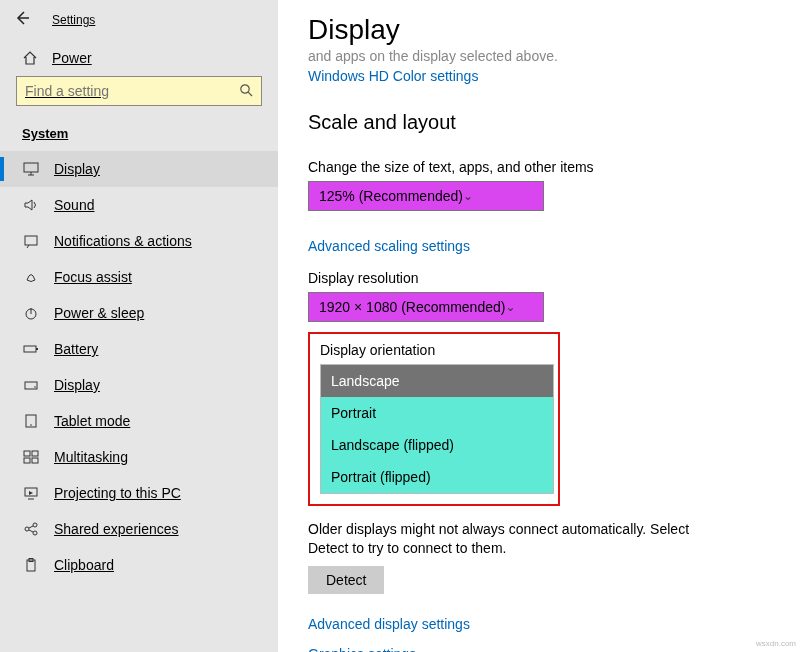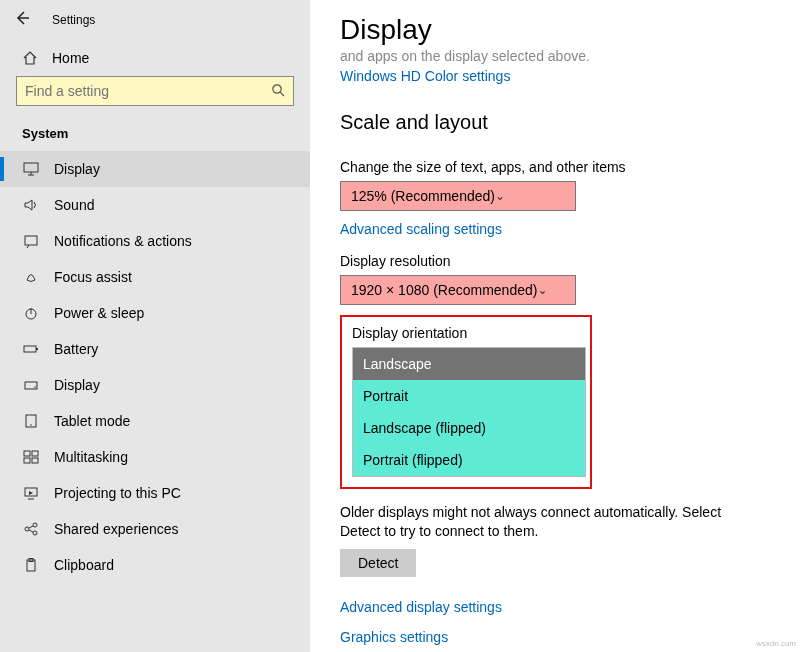--- a/index.html
+++ b/index.html
@@ -1,19 +1,19 @@
 <!DOCTYPE html>
 <html><head>
 <meta charset="utf-8">
 <style>
   * { box-sizing: border-box; margin: 0; padding: 0; font-family: "Segoe UI", Arial, sans-serif; }
   body { width: 800px; height: 652px; background: #fff; overflow: hidden; color: #000; }
   .app { display: flex; width: 100%; height: 100%; }
   
-  .sidebar { width: 310px; height: 100%; background: #e6e6e6; display: flex; flex-direction: column; }
+  .sidebar { width: 278px; height: 100%; background: #e6e6e6; display: flex; flex-direction: column; text-decoration: underline; }
   .sidebar-header { display: flex; align-items: center; height: 40px; padding: 0 14px; gap: 22px; }
   .back-arrow { font-size: 16px; color: #222; cursor: pointer; }
   .settings-title { font-size: 12px; }
   .home-row { display: flex; align-items: center; gap: 14px; padding: 10px 22px 10px 22px; }
   .home-icon svg, .side-icon svg { display: block; }
   .home-label { font-size: 14px; }
   .search-wrap { padding: 0 16px 14px 16px; }
   .search-box { display: flex; align-items: center; border: 1px solid #888; background: #fef9c3; height: 30px; padding: 0 8px; }
   .search-input { flex: 1; border: none; background: transparent; outline: none; font-size: 14px; color: #555; }
   .search-icon { color: #555; font-size: 14px; }
@@ -23,23 +23,23 @@
   .nav-item.active { background: #d8d8d8; }
   .nav-item.active::before { content: ""; position: absolute; left: 0; top: 6px; bottom: 6px; width: 4px; background: #0078d4; }
   .side-icon { width: 18px; display: flex; justify-content: center; }
   
   .main { flex: 1; padding: 14px 30px 20px 30px; overflow: hidden; position: relative; }
   .page-title { font-size: 28px; font-weight: 400; margin-bottom: 0; }
   .subline { font-size: 14px; color: #888; margin-top: 2px; }
   .link { font-size: 14px; color: #0067b8; margin-top: 4px; cursor: pointer; display: inline-block; }
   .section-title { font-size: 20px; font-weight: 400; margin-top: 26px; margin-bottom: 10px; }
   .field-label { font-size: 14px; margin-top: 25px; margin-bottom: 6px; }
-  .select-box { width: 236px; height: 30px; border: 1px solid #777; display: flex; align-items: center; justify-content: flex-start; padding: 0 10px; font-size: 14px; background: #fca5a5; cursor: pointer; }
+  .select-box { width: 236px; height: 30px; border: 1px solid #777; display: flex; align-items: center; justify-content: flex-start; padding: 0 10px; font-size: 14px; background: #d946ef; cursor: pointer; }
   .chevron { font-size: 12px; color: #333; }
-  .hint-link { font-size: 14px; color: #0067b8; margin-top: 10px; cursor: pointer; }
+  .hint-link { font-size: 14px; color: #0067b8; margin-top: 27px; cursor: pointer; }
   .red-box { border: 2px solid #d11; padding: 8px 4px 10px 10px; margin-top: 10px; width: 252px; }
   .dropdown-open { border: 1px solid #bbb; margin-top: 6px; background: #5eead4; }
   .dropdown-item { padding: 8px 10px; font-size: 14px; cursor: pointer; }
   .dropdown-item.selected { background: #737373; color: #fff; }
   .paragraph { font-size: 14px; margin-top: 14px; max-width: 410px; line-height: 1.35; }
   .btn { display: inline-block; background: #ccc; border: none; padding: 6px 18px; font-size: 14px; margin-top: 8px; cursor: pointer; }
   .watermark { position: absolute; right: 4px; bottom: 4px; font-size: 8px; color: #bbb; }
 </style>
 </head>
 <body>
@@ -56,21 +56,21 @@
       </span>
       <span class="settings-title">Settings</span>
     </div>
 
     <div class="home-row">
       <span class="home-icon">
         <svg width="16" height="16" viewBox="0 0 16 16">
             <path d="M2 8 L8 2 L14 8 M4 7 V14 H12 V7" stroke="#333" stroke-width="1.2" fill="none"></path>
           </svg>
       </span>
-      <span class="home-label">Home</span>
+      <span class="home-label">Power</span>
     </div>
 
     <div class="search-wrap">
       <div class="search-box">
         <input class="search-input" placeholder="Find a setting" style="">
         <span class="search-icon">
           <svg width="14" height="14" viewBox="0 0 14 14">
               <circle cx="6" cy="6" r="4.2" stroke="#555" stroke-width="1.2" fill="none"></circle>
               <line x1="9.2" y1="9.2" x2="13" y2="13" stroke="#555" stroke-width="1.2"></line>
             </svg>

